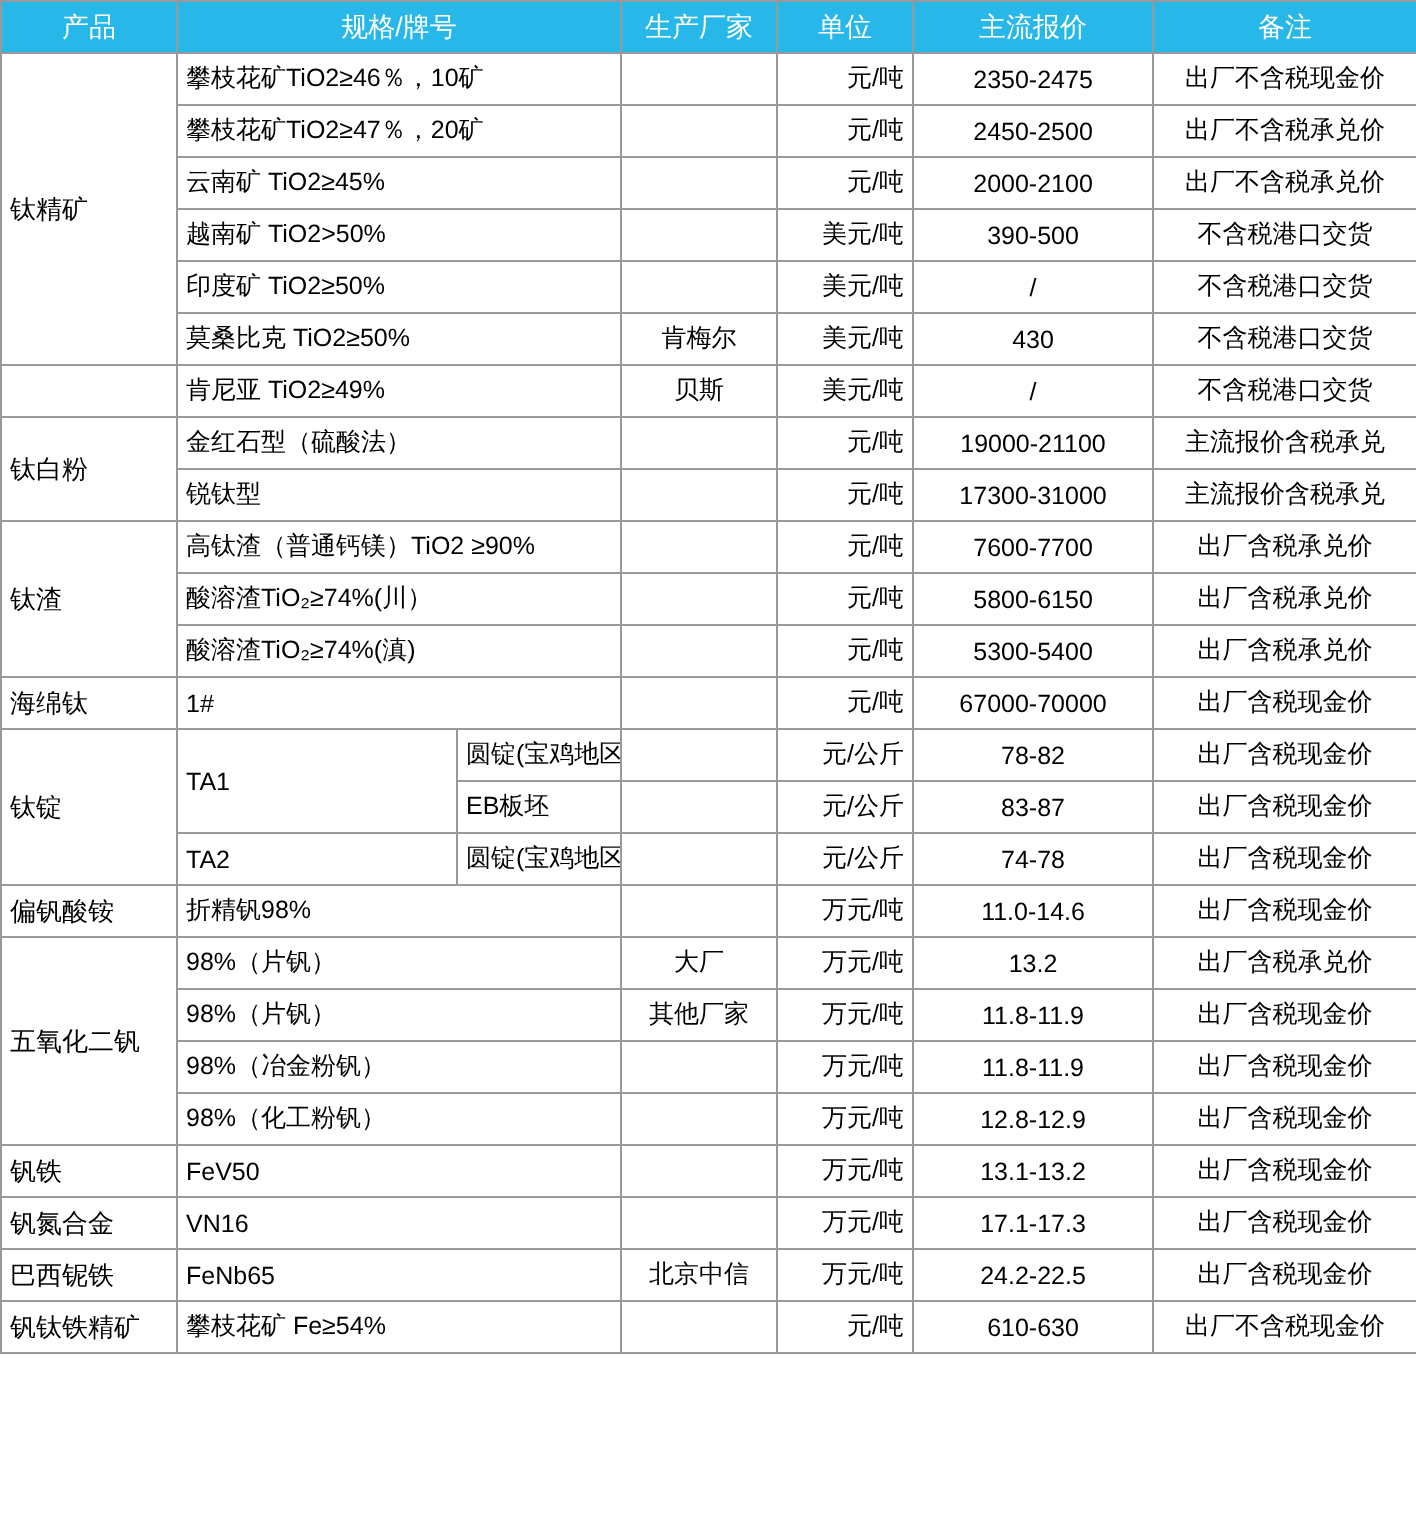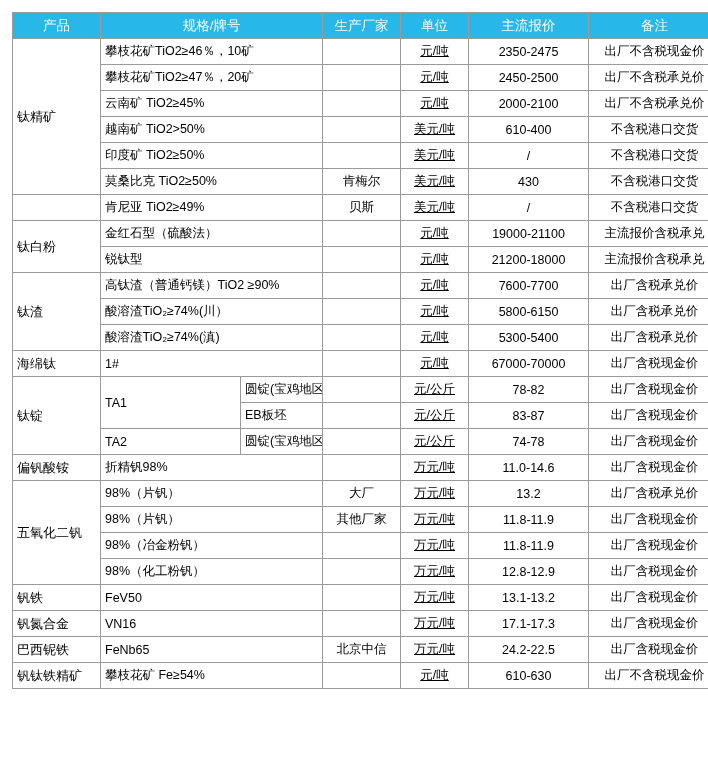--- a/index.html
+++ b/index.html
@@ -8,21 +8,21 @@
     background: #ffffff;
   }
   body {
     width: 708px;
     height: 757px;
     font-family: "Liberation Sans", sans-serif;
     color: #000000;
   }
   .sheet {
     width: 708px;
-    padding: 12px;
+    padding: 0;
     box-sizing: border-box;
   }
   table.price-table {
     border-collapse: collapse;
     table-layout: fixed;
     width: 708px;
     font-size: 12.5px;
   }
   table.price-table td, table.price-table th {
     border: 1px solid #9a9a9a;
@@ -54,22 +54,21 @@
   }
   .c-spec-sub {
     text-align: left;
     padding-left: 6px;
   }
   .c-maker {
     text-align: center;
     font-family: Liberation Mono, monospace;
   }
   .c-unit {
-    text-align: center;
-    text-decoration: underline;
+    text-align: right;
   }
   .c-price {
     text-align: center;
     margin-left: 14px;
   }
   .c-note {
     text-align: center;
     margin-left: 36px;
   }
   
@@ -125,21 +124,21 @@
           <td class="c-spec" colspan="2">云南矿 TiO2≥45%</td>
           <td class="c-maker"></td>
           <td class="c-unit">元/吨</td>
           <td class="c-price">2000-2100</td>
           <td class="c-note">出厂不含税承兑价</td>
         </tr>
         <tr>
           <td class="c-spec" colspan="2">越南矿 TiO2&gt;50%</td>
           <td class="c-maker"></td>
           <td class="c-unit">美元/吨</td>
-          <td class="c-price">610-400</td>
+          <td class="c-price">390-500</td>
           <td class="c-note">不含税港口交货</td>
         </tr>
         <tr>
           <td class="c-spec" colspan="2">印度矿 TiO2≥50%</td>
           <td class="c-maker"></td>
           <td class="c-unit">美元/吨</td>
           <td class="c-price">/</td>
           <td class="c-note">不含税港口交货</td>
         </tr>
         <tr>
@@ -162,21 +161,21 @@
           <td class="c-spec" colspan="2">金红石型（硫酸法）</td>
           <td class="c-maker"></td>
           <td class="c-unit">元/吨</td>
           <td class="c-price">19000-21100</td>
           <td class="c-note">主流报价含税承兑</td>
         </tr>
         <tr>
           <td class="c-spec" colspan="2">锐钛型</td>
           <td class="c-maker"></td>
           <td class="c-unit">元/吨</td>
-          <td class="c-price">21200-18000</td>
+          <td class="c-price">17300-31000</td>
           <td class="c-note">主流报价含税承兑</td>
         </tr>
         <tr>
           <td class="c-product" rowspan="3">钛渣</td>
           <td class="c-spec" colspan="2">高钛渣（普通钙镁）TiO2 ≥90%</td>
           <td class="c-maker"></td>
           <td class="c-unit">元/吨</td>
           <td class="c-price">7600-7700</td>
           <td class="c-note">出厂含税承兑价</td>
         </tr>

